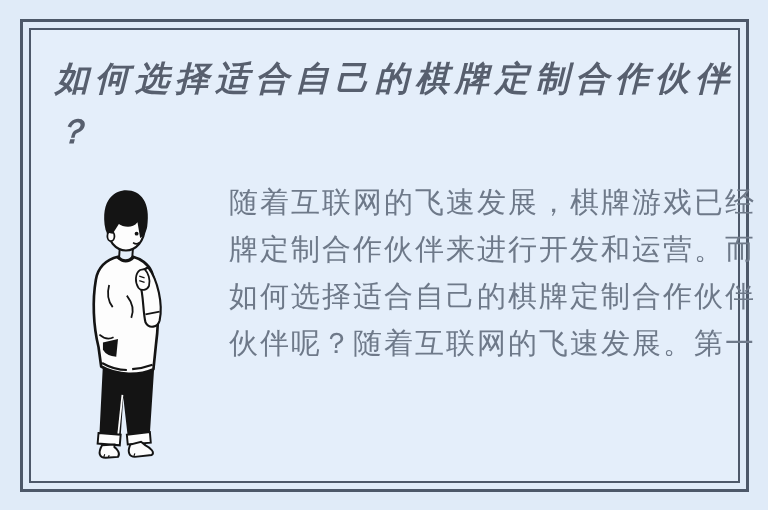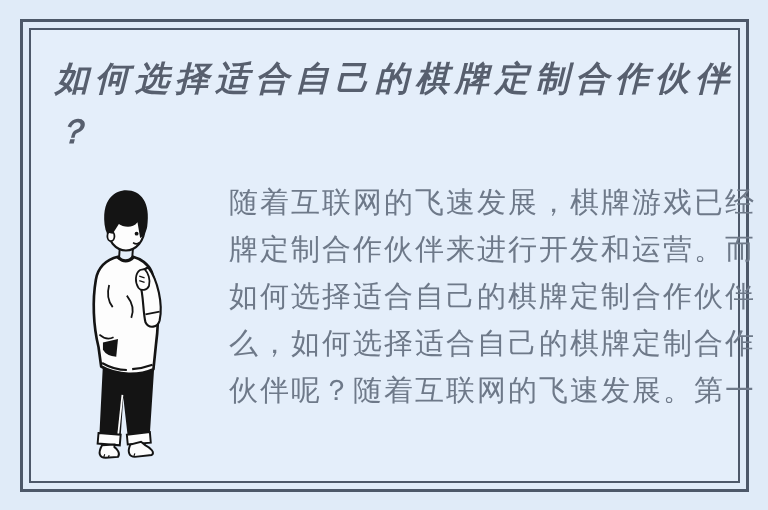--- a/index.html
+++ b/index.html
@@ -118,16 +118,15 @@
 
       <path d="M95,99 C89,103 89,113 93,119 C96,123 103,122 105,117 C107,110 104,102 100,98 Z" fill="#fdfdfd" stroke="#141414" stroke-width="2"></path>
       <path d="M94,106 l6,2 M94,111 l6,2" stroke="#141414" stroke-width="1.4" fill="none"></path>
     </svg>
   </div>
 
   <div class="body-text">
     <span class="body-line">随着互联网的飞速发展，棋牌游戏已经</span>
     <span class="body-line">牌定制合作伙伴来进行开发和运营。而</span>
     <span class="body-line">如何选择适合自己的棋牌定制合作伙伴</span>
-    <span class="body-line">么，如何选择适合自己的棋牌定制合作</span>
     <span class="body-line">伙伴呢？随着互联网的飞速发展。第一</span>
   </div>
 </div>
 
 </body></html>

